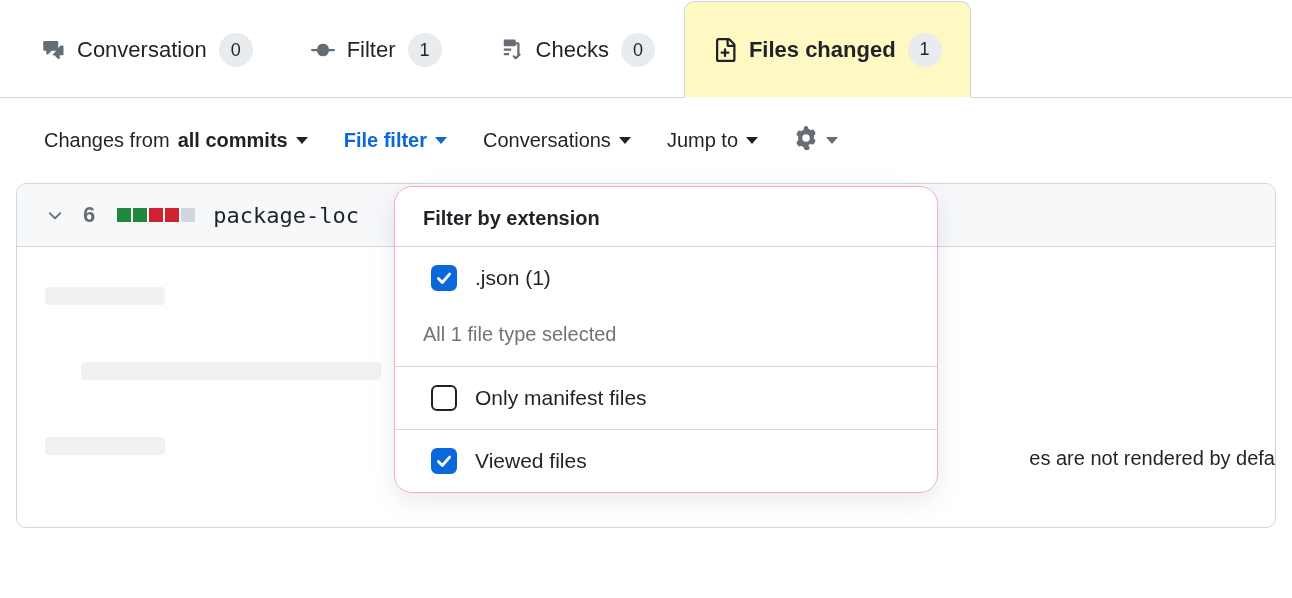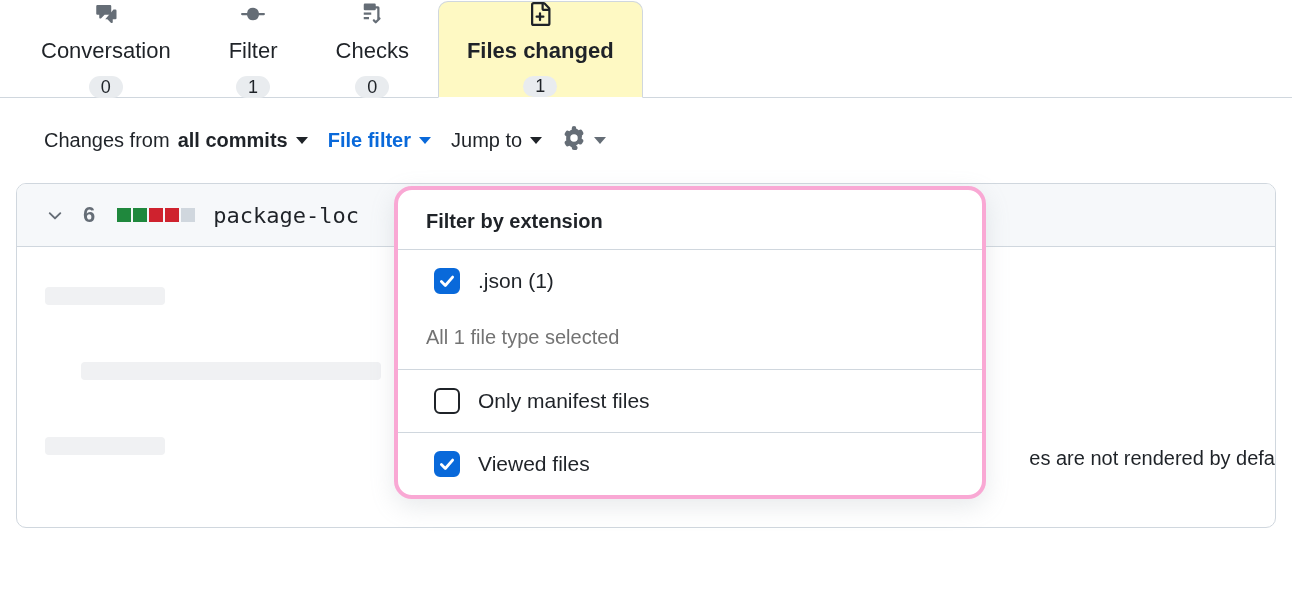--- a/index.html
+++ b/index.html
@@ -31,21 +31,20 @@
       font-weight: 400;
       color: #1f2328;
       cursor: pointer;
       border: 1px solid transparent;
       border-bottom: none;
       border-top-left-radius: 10px;
       border-top-right-radius: 10px;
       background: transparent;
       position: relative;
       top: 1px;
-      flex-direction: column;
     }
     .tab.selected {
       background: #fef9c3;
       border-color: #d0d7de;
       border-bottom: 1px solid #ffffff;
       font-weight: 600;
     }
     .tab .icon { display: inline-flex; color: #656d76; }
     .tab.selected .icon { color: #1f2328; }
     .counter {
@@ -59,21 +58,21 @@
       font-weight: 500;
       color: #1f2328;
       background: #e9ecef;
       border-radius: 17px;
     }
 
     
     .toolbar {
       display: flex;
       align-items: center;
-      gap: 20px;
+      gap: 36px;
       padding: 28px 44px 28px 44px;
       font-size: 20px;
       color: #1f2328;
     }
     .toolbar .item {
       display: inline-flex;
       align-items: center;
       gap: 8px;
       cursor: pointer;
     }
@@ -132,23 +131,23 @@
       font-size: 20px;
       color: #1f2328;
       white-space: nowrap;
     }
 
     
     .dropdown {
       position: absolute;
       left: 394px;
       top: 186px;
-      width: 592px;
+      width: 544px;
       background: #ffffff;
-      border: 4px solid #f9a8d4;
+      border: 1px solid #f9a8d4;
       border-radius: 18px;
       box-shadow: 0 8px 24px rgba(140,149,159,0.2);
       overflow: hidden;
       z-index: 100;
     }
     .dd-section-title {
       padding: 20px 28px 16px 28px;
       font-size: 20px;
       font-weight: 600;
       color: #1f2328;
@@ -238,20 +237,24 @@
     <span>Changes from</span>
     <span class="strong">all commits</span>
     <span class="caret-down"></span>
   </div>
 
   <div class="item link">
     <span>File filter</span>
     <span class="caret-down"></span>
   </div>
 
+  <div class="item">
+    <span>Conversations</span>
+    <span class="caret-down"></span>
+  </div>
 
   <div class="item">
     <span>Jump to</span>
     <span class="caret-down"></span>
   </div>
 
   <div class="item gear">
     <span>
       <svg width="24" height="24" viewBox="0 0 16 16" fill="currentColor">
           <path d="M8 0a1.5 1.5 0 0 1 1.5 1.5v.39a6.02 6.02 0 0 1 1.62.94l.34-.2a1.5 1.5 0 0 1 2.05.55l.5.87a1.5 1.5 0 0 1-.55 2.05l-.34.2c.6.35.1.7.1 1.07s-.04.72-.1 1.07l.34.2a1.5 1.5 0 0 1 .55 2.05l-.5.87a1.5 1.5 0 0 1-2.05.55l-.34-.2a6.02 6.02 0 0 1-1.62.94v.39A1.5 1.5 0 0 1 8 16a1.5 1.5 0 0 1-1.5-1.5v-.39a6.02 6.02 0 0 1-1.62-.94l-.34.2a1.5 1.5 0 0 1-2.05-.55l-.5-.87a1.5 1.5 0 0 1 .55-2.05l.34-.2A6.06 6.06 0 0 1 2.78 8c0-.37.04-.72.1-1.07l-.34-.2a1.5 1.5 0 0 1-.55-2.05l.5-.87a1.5 1.5 0 0 1 2.05-.55l.34.2a6.02 6.02 0 0 1 1.62-.94V1.5A1.5 1.5 0 0 1 8 0Zm0 5.5A2.5 2.5 0 1 0 8 10.5 2.5 2.5 0 0 0 8 5.5Z"></path>

